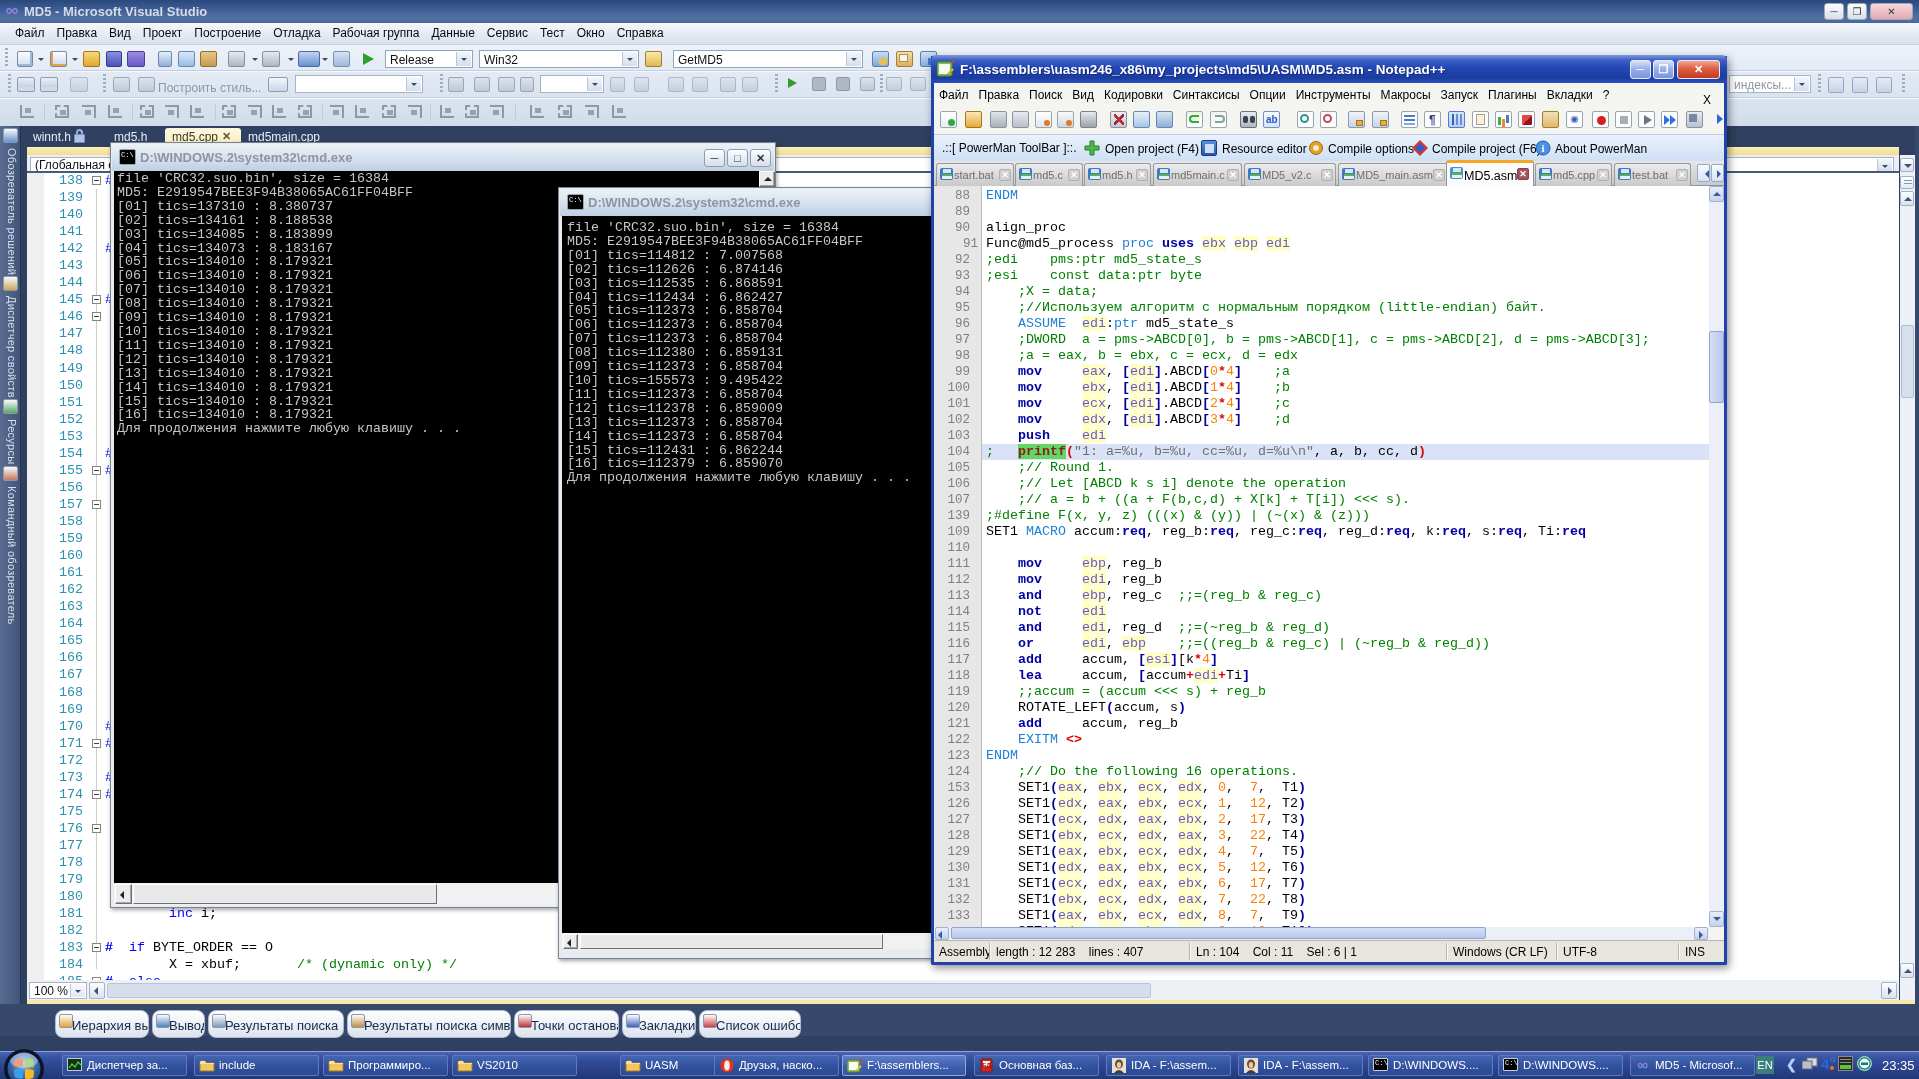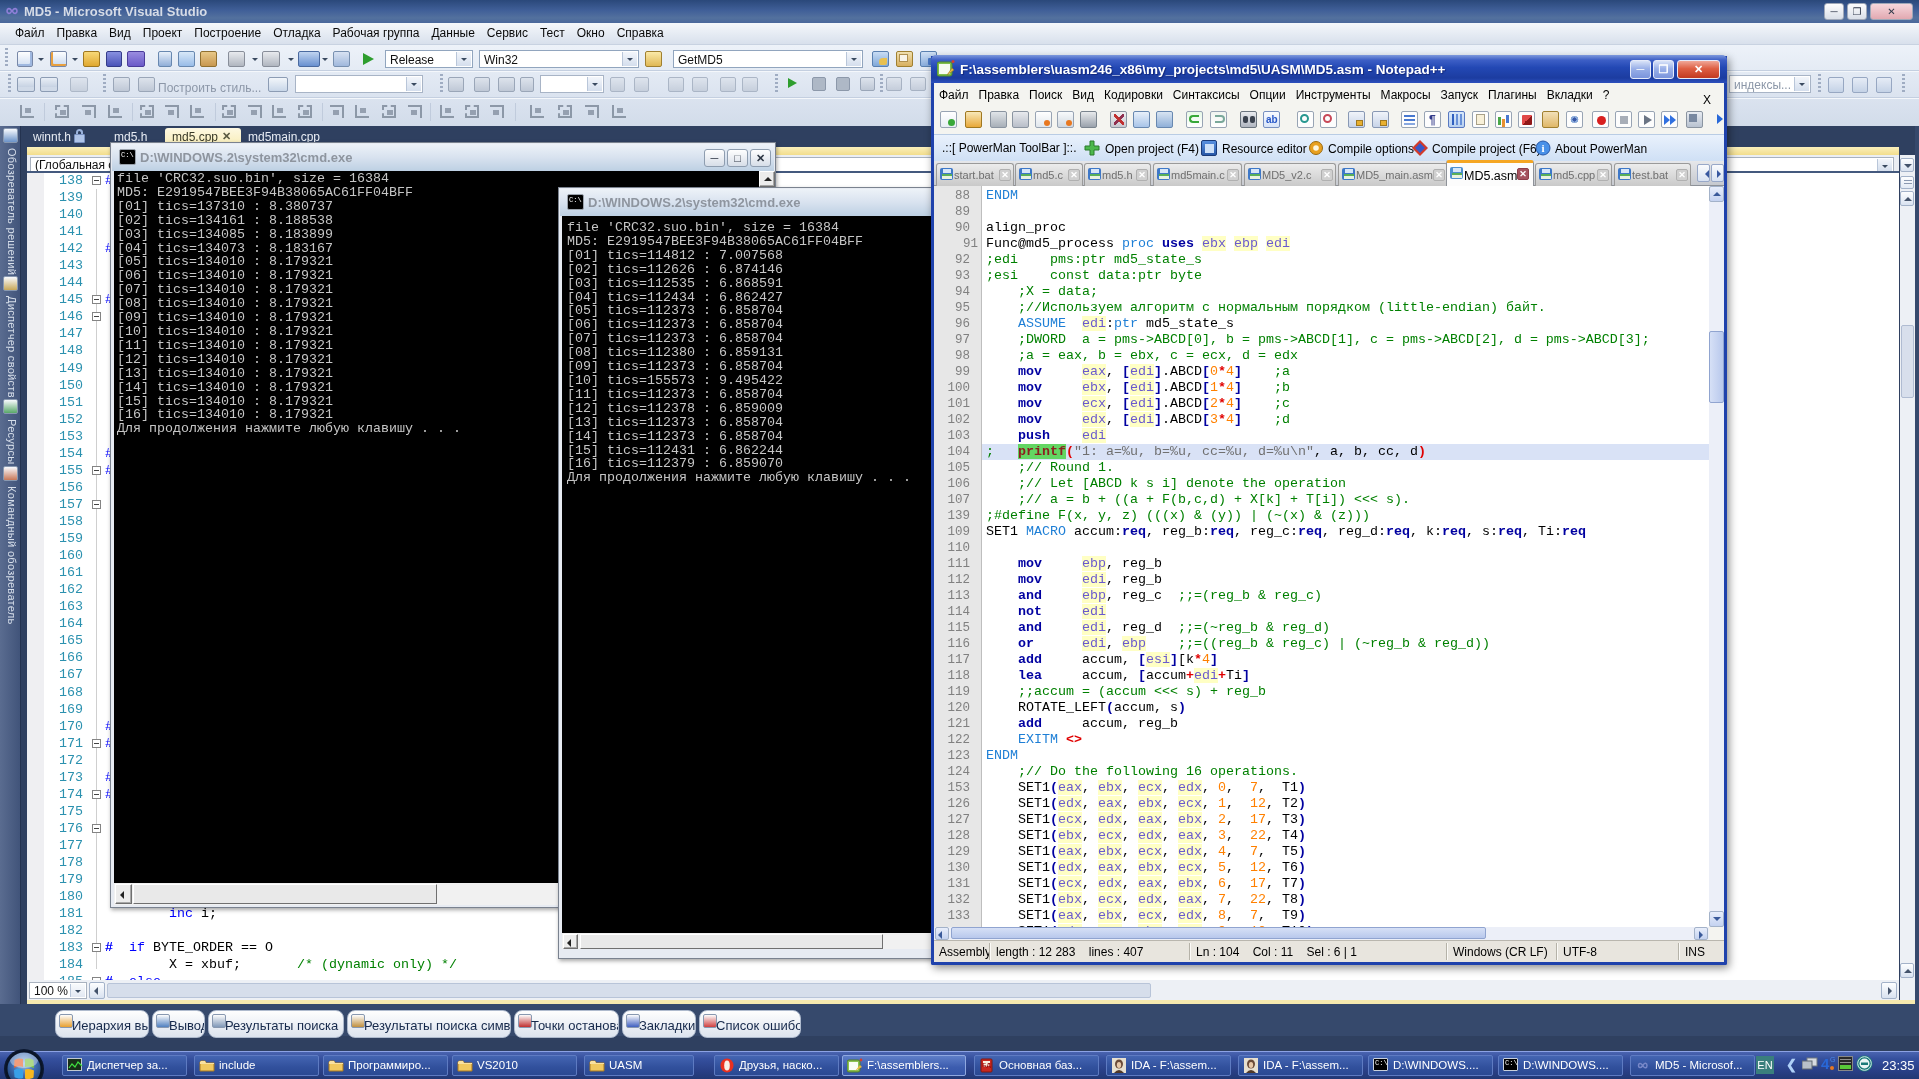--- a/index.html
+++ b/index.html
@@ -871,21 +871,21 @@
         </svg></span>
       <span class="tx">Программиро...</span>
     </div>
 <div class="tbt" style="left:452px;width:125px;">
       <span class="ti"><svg width="16" height="15">
           <path d="M1 4 L1 13 L15 13 L15 5 L7 5 L6 3 L2 3 Z" fill="#F0C860" stroke="#A87820" stroke-width="1"></path>
           <path d="M1 6 L15 6 L15 5 L7 5 L6 3 L2 3 L1 4 Z" fill="#F8E0A0"></path>
         </svg></span>
       <span class="tx">VS2010</span>
     </div>
-<div class="tbt" style="left:584px;width:110px;">
+<div class="tbt" style="left:620px;width:124px;">
       <span class="ti"><svg width="16" height="15">
           <path d="M1 4 L1 13 L15 13 L15 5 L7 5 L6 3 L2 3 Z" fill="#F0C860" stroke="#A87820" stroke-width="1"></path>
           <path d="M1 6 L15 6 L15 5 L7 5 L6 3 L2 3 L1 4 Z" fill="#F8E0A0"></path>
         </svg></span>
       <span class="tx">UASM</span>
     </div>
 <div class="tbt" style="left:714px;width:125px;">
       <span class="ti"><svg width="16" height="15">
           <ellipse cx="8" cy="7.5" rx="6.5" ry="7" fill="#E83020"></ellipse>
           <ellipse cx="8" cy="7.5" rx="2.8" ry="5" fill="#F8F0E8"></ellipse>

